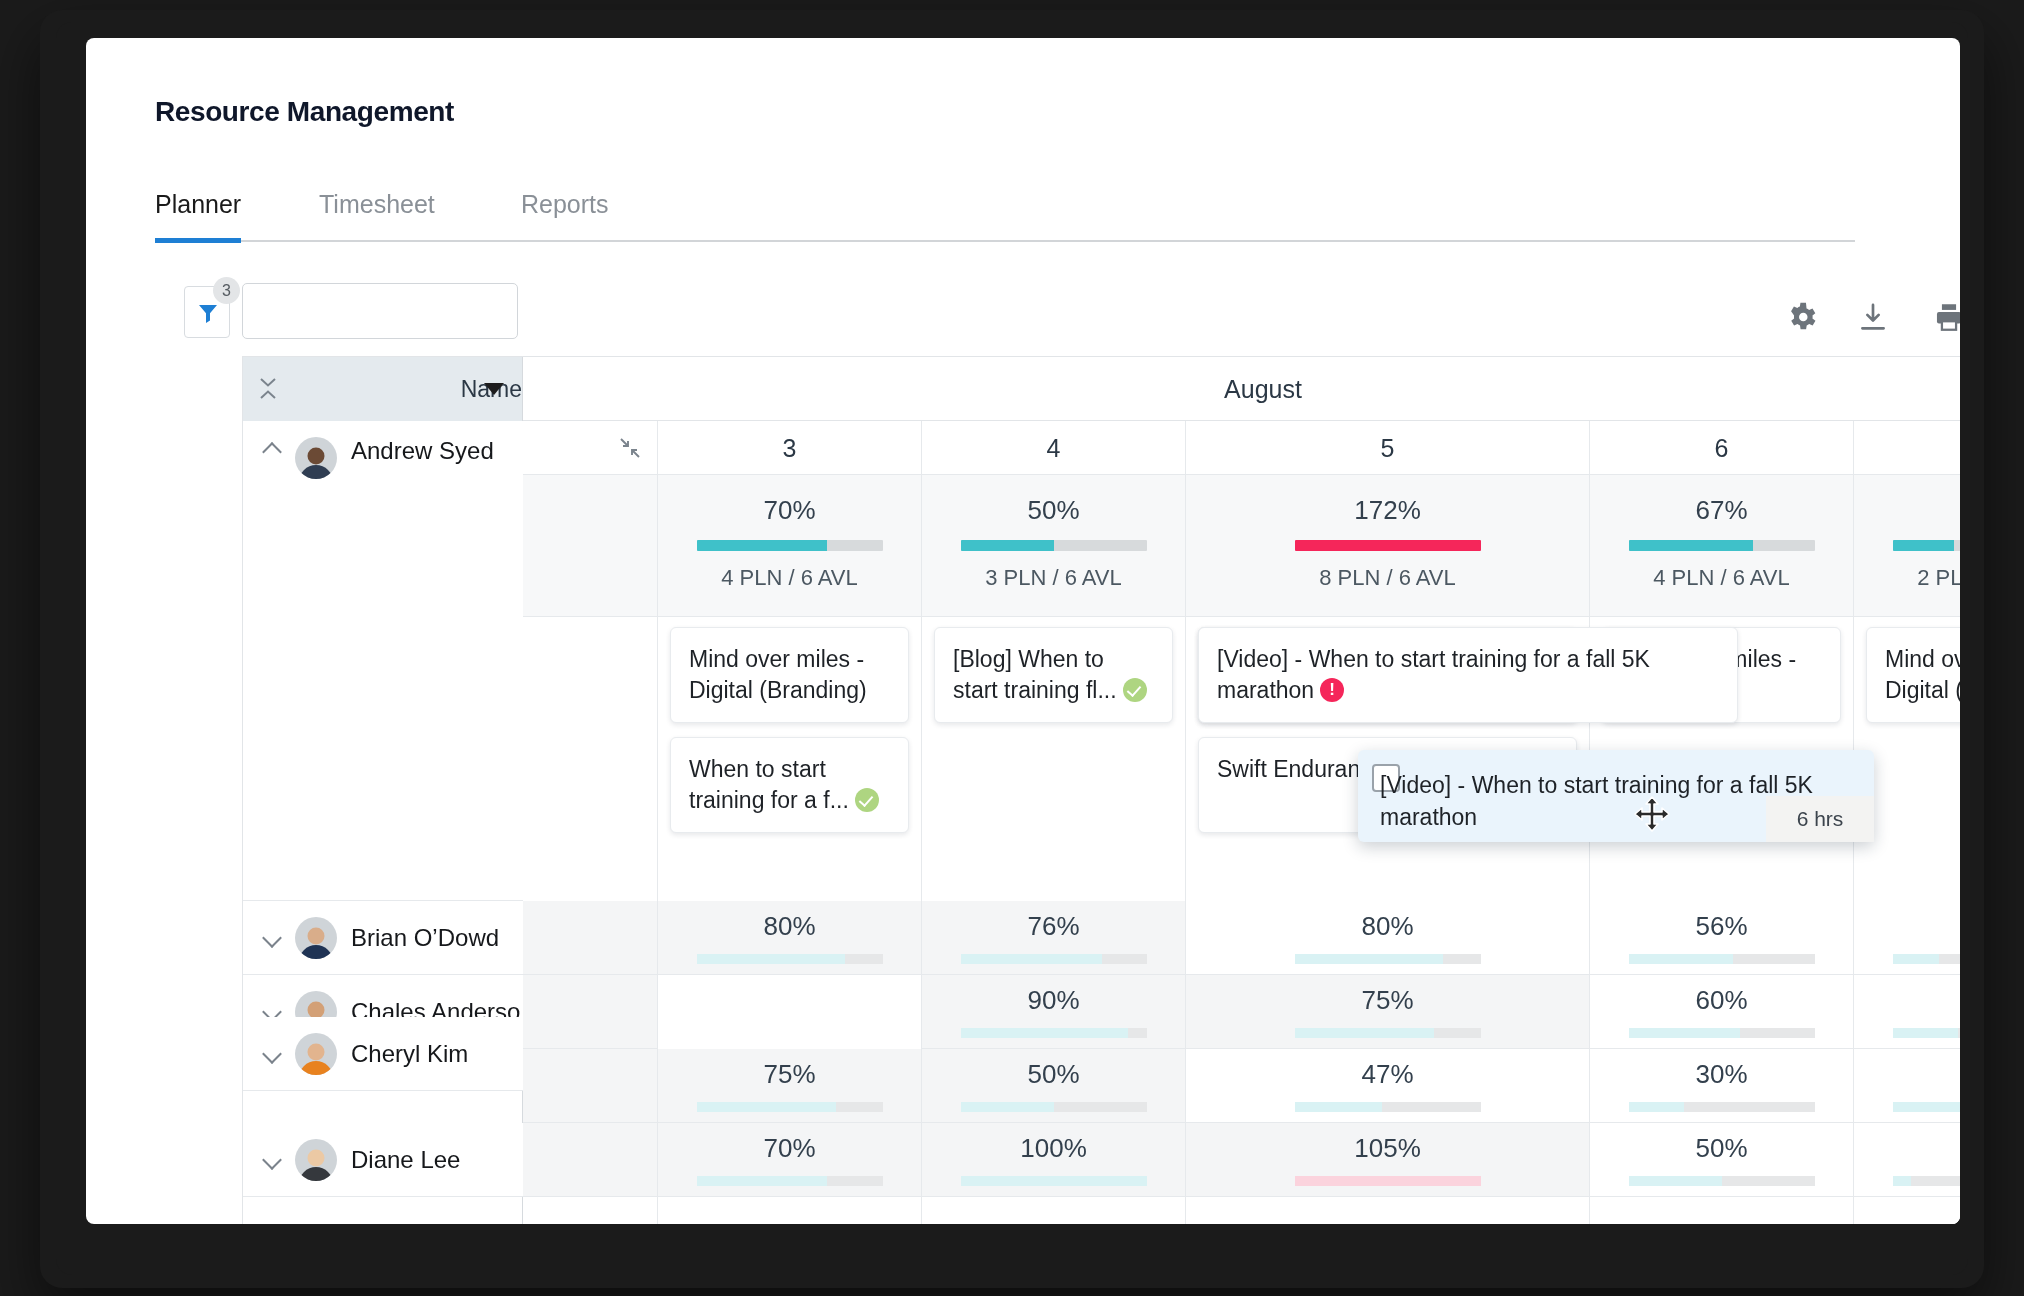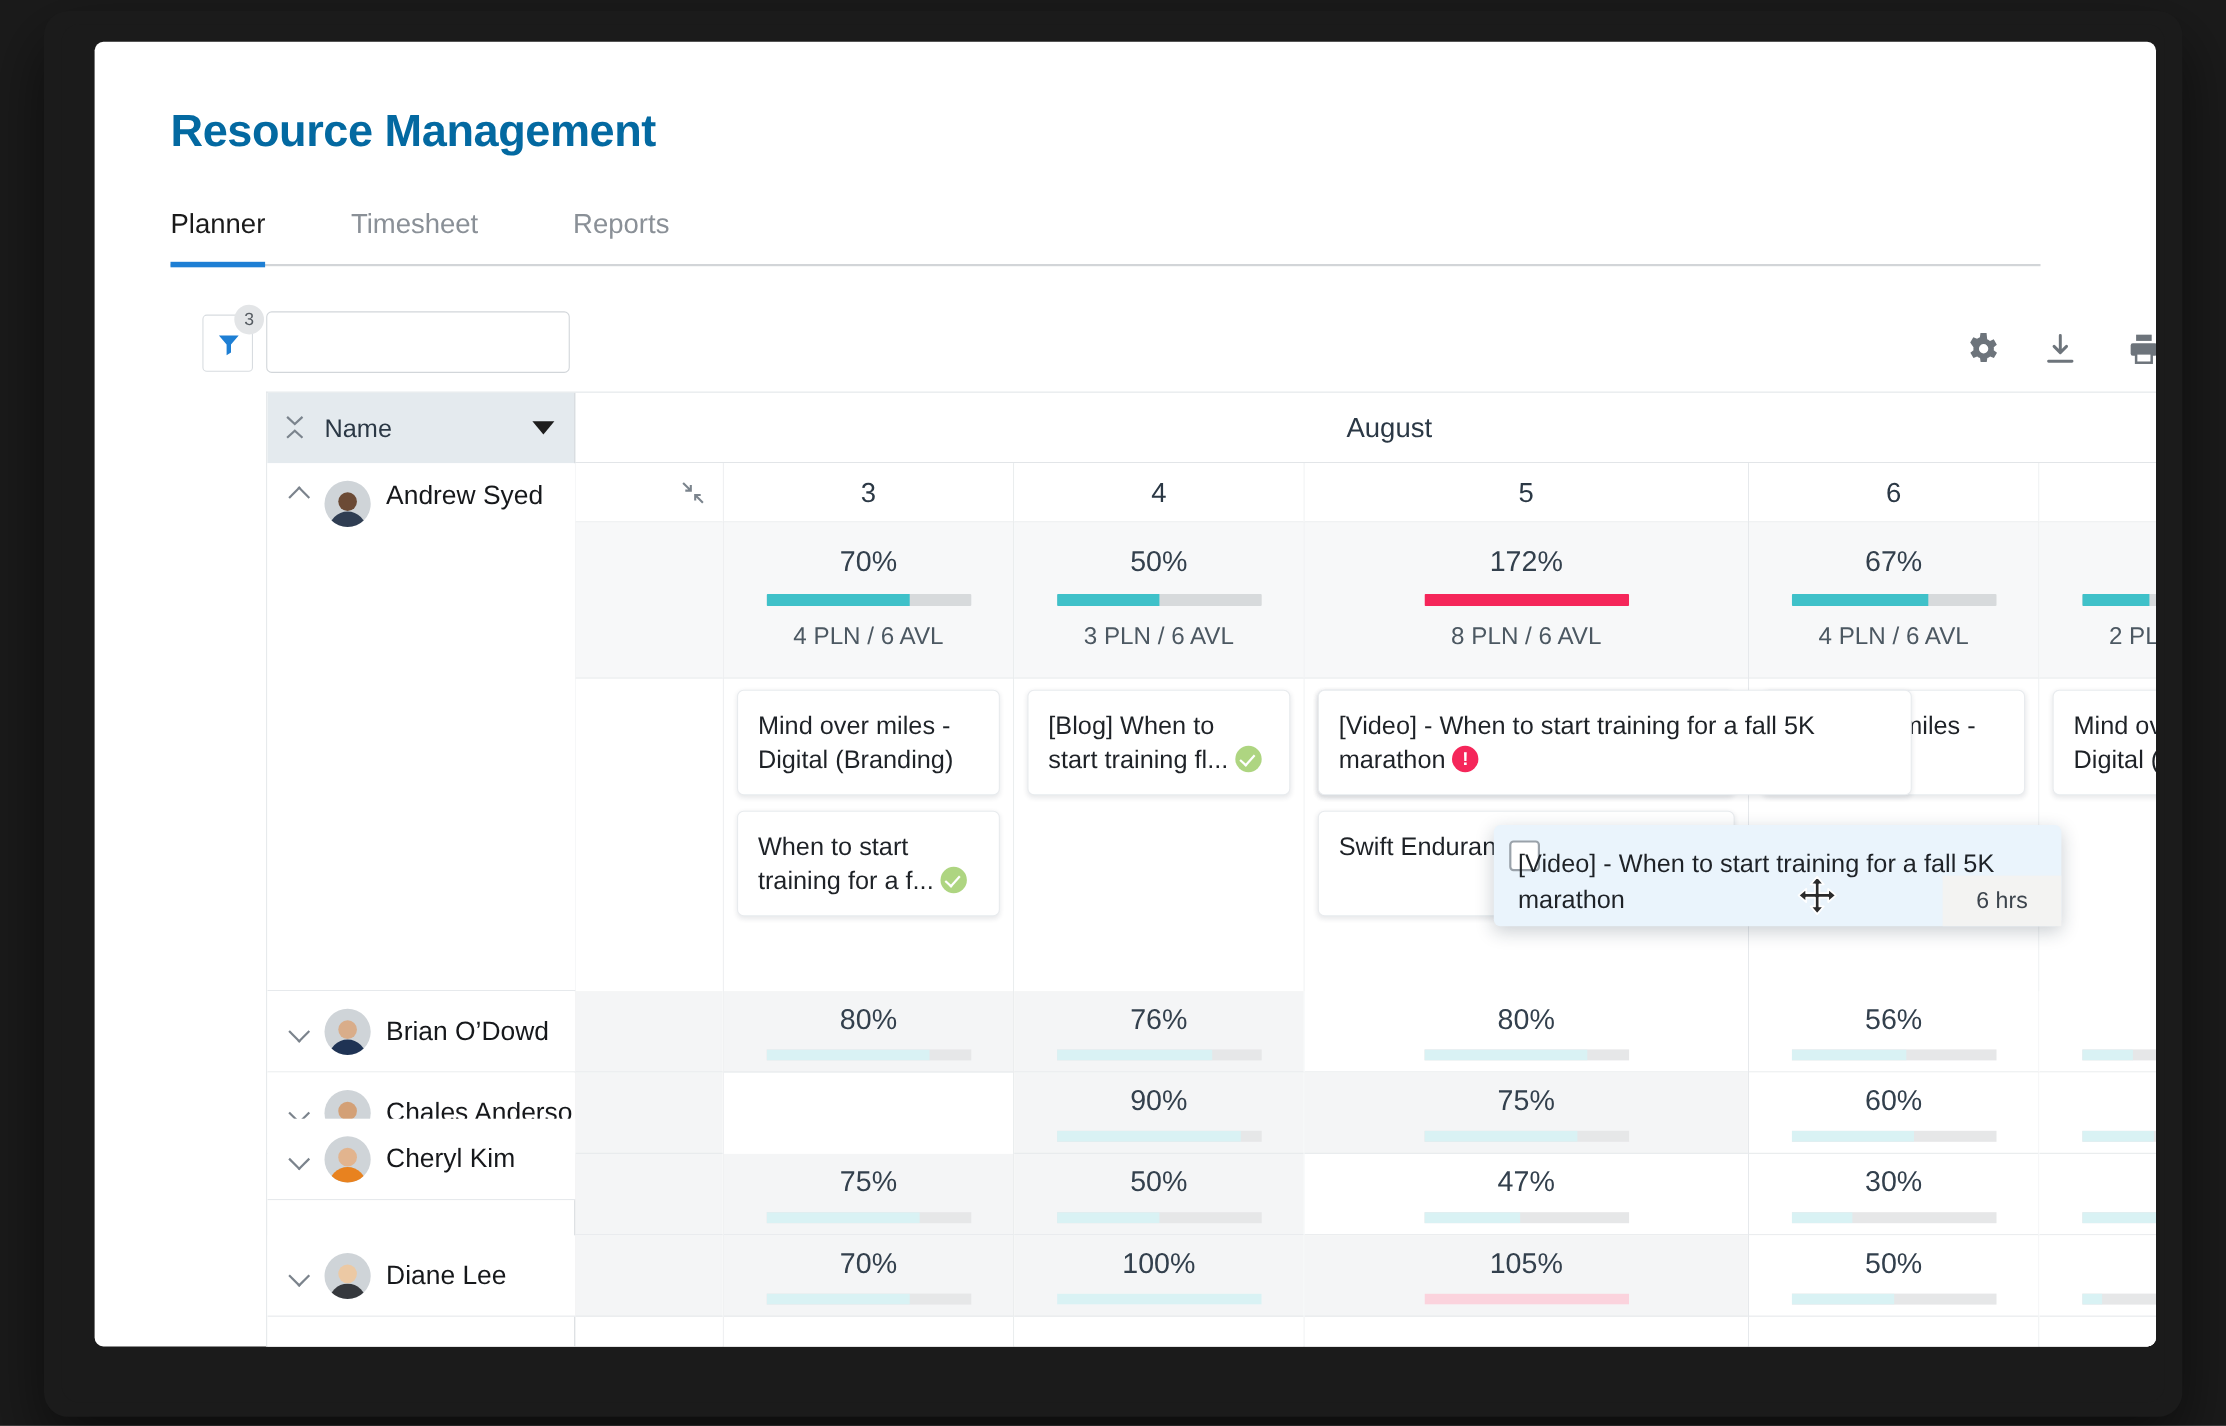--- a/index.html
+++ b/index.html
@@ -36,23 +36,23 @@
     width: 1874px; height: 1186px;
     background: #ffffff;
     border-radius: 8px;
     overflow: hidden;
   }
 
   
   #page-title {
     position: absolute;
     left: 69px; top: 58px;
-    font-size: 41px;
+    font-size: 28px;
     font-weight: 700;
-    color: #0369a1;
+    color: #0f172a;
     letter-spacing: -0.4px;
   }
 
   #tabbar {
     position: absolute;
     left: 69px; top: 152px;
     width: 1700px;
     height: 52px;
     border-bottom: 2px solid #d2d5d8;
   }
@@ -141,20 +141,21 @@
   #name-col-header {
     position: absolute;
     left: 0; top: 0;
     width: 280px; height: 64px;
     background: #e4eaee;
     display: flex;
     align-items: center;
     z-index: 6;
     border-right: 1px solid #d6dade;
     cursor: pointer;
+    justify-content: space-between;
   }
   #collapse-rows-icon { margin-left: 14px; }
   #name-col-label {
     margin-left: 16px;
     font-size: 23px;
     color: #2b3845;
   }
   #name-sort-caret {
     position: absolute; right: 18px; top: 26px;
     width: 0; height: 0;

